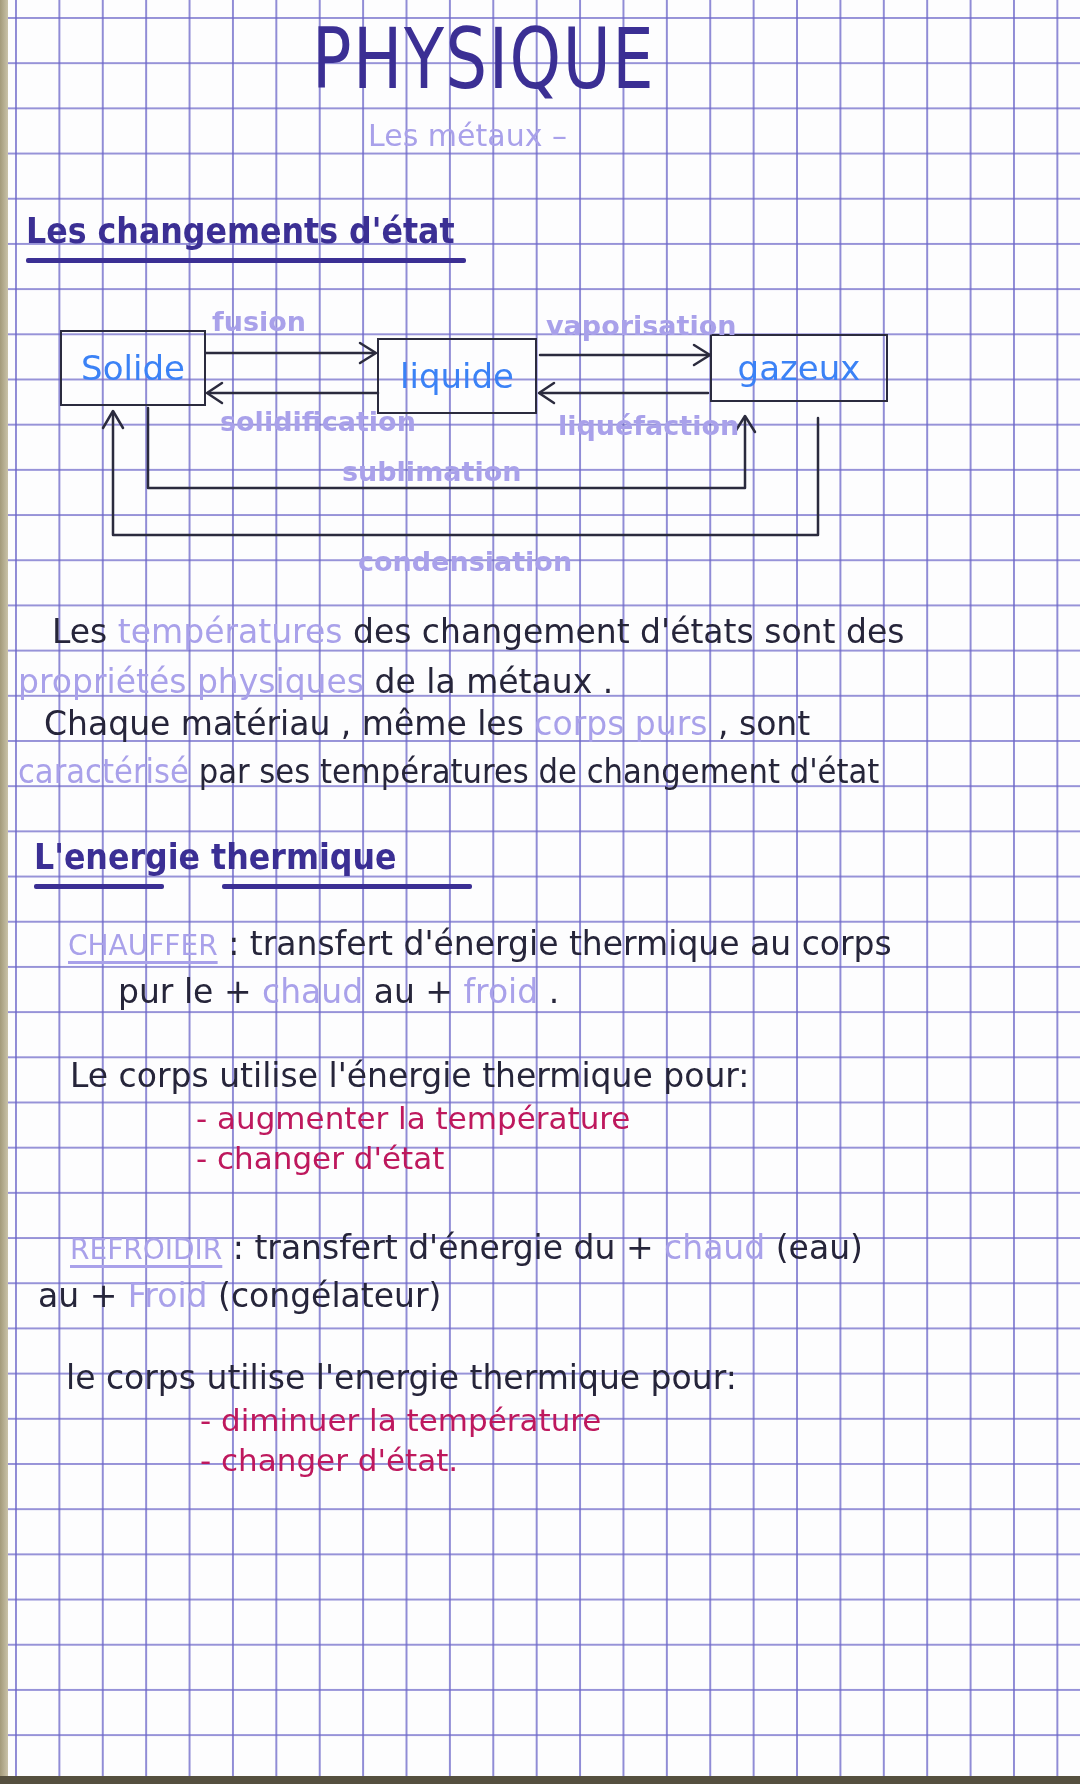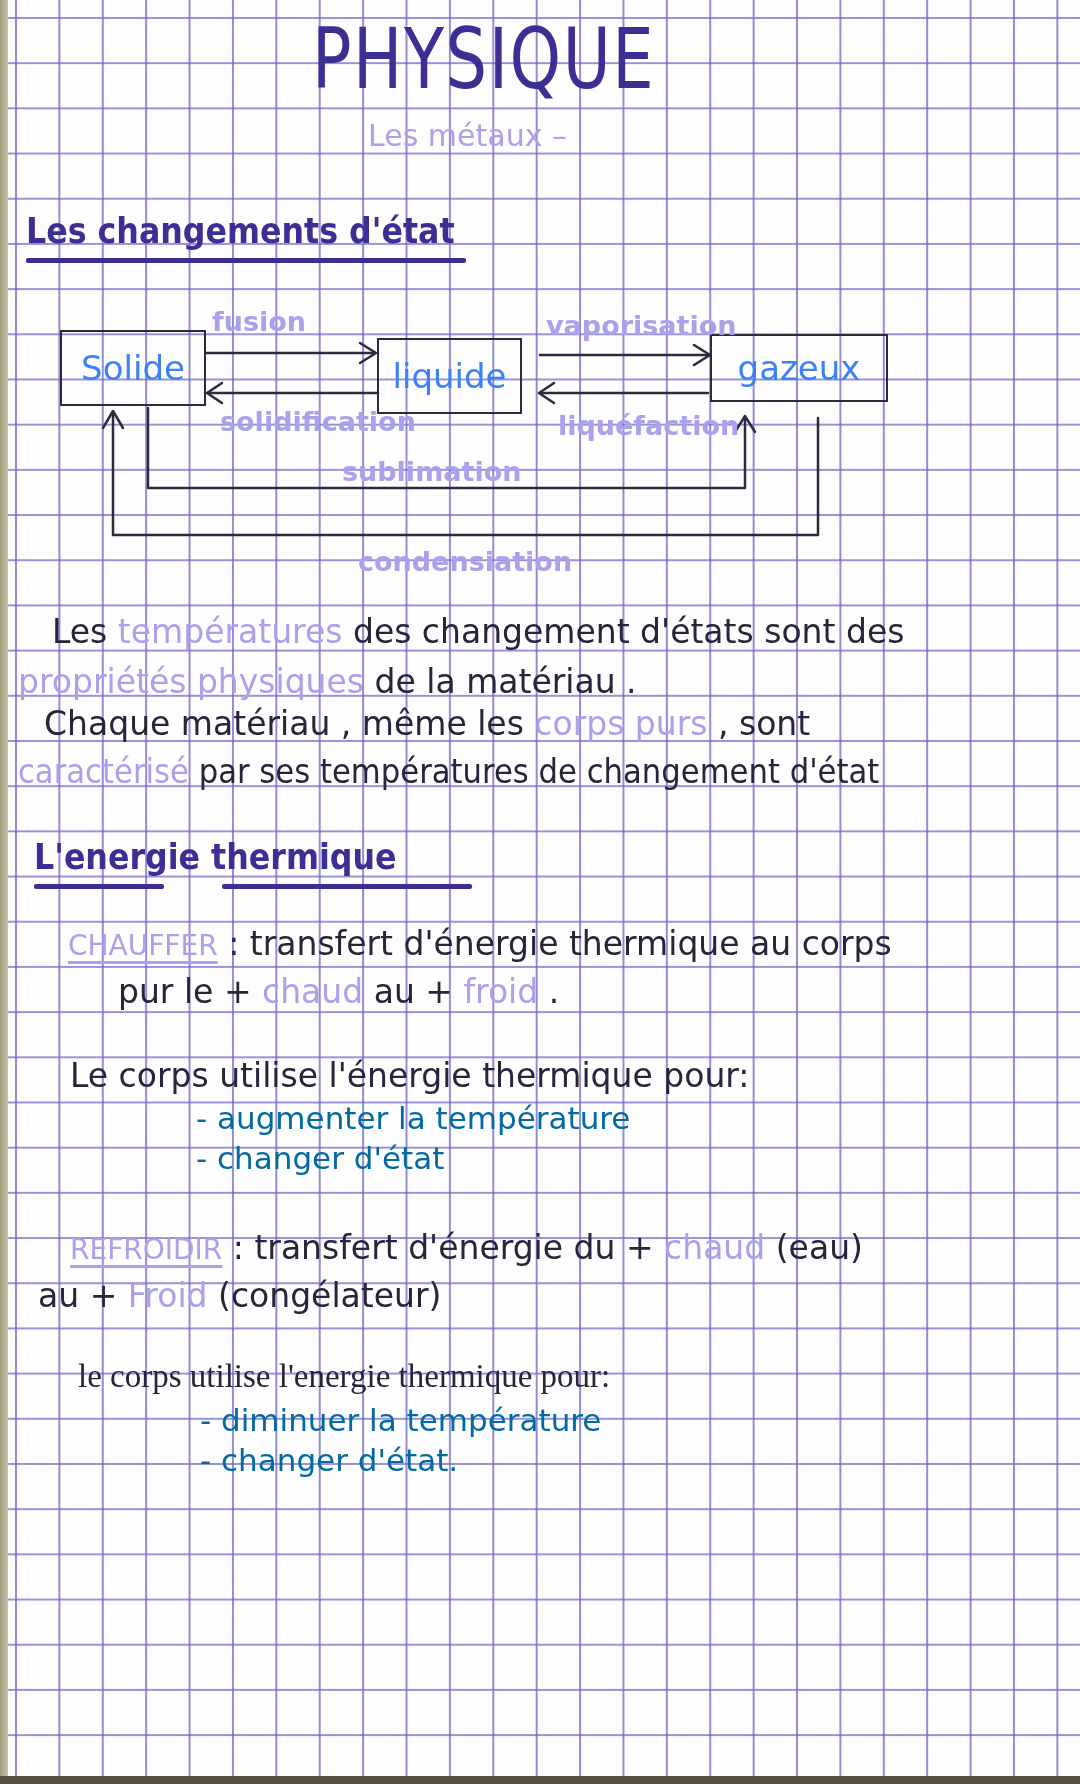--- a/index.html
+++ b/index.html
@@ -44,21 +44,21 @@
     .underline { position: absolute; height: 5px; background: #3b2f94; border-radius: 2px; }
 
     .state-box {
       position: absolute; border: 2.5px solid #2b2b3e; background: transparent;
       font-size: 34px; color: #3b82f6; display: flex; align-items: center; justify-content: center;
       box-sizing: border-box;
     }
     .label-hl { font-size: 27px; color: #a9a1ea; font-weight: bold; }
     .body-line { font-size: 33px; }
     .body-line .hl { color: #a9a1ea; }
-    .list-line { font-size: 31px; color: #0369a1; }
+    .list-line { font-size: 31px; color: #be185d; }
     .keyword { text-decoration: underline; text-decoration-thickness: 3px; text-underline-offset: 6px; }
   </style>
 </head>
 <body>
 
 <div class="binding"></div>
 <div class="paper"></div>
 <div class="bottom-edge"></div>
 
 <div class="abs ink-title page-title">PHYSIQUE</div>
@@ -87,21 +87,21 @@
       <polyline points="735,432 745,416 755,432"></polyline>
 
       <polyline points="818,418 818,535 113,535 113,412"></polyline>
       <polyline points="103,428 113,411 123,428"></polyline>
     </g>
   </svg>
 
   <div class="state-box" style="left:60px; top:330px; width:146px; height:76px;">
     <span>Solide</span>
   </div>
-  <div class="state-box" style="left:377px; top:338px; width:145px; height:76px;">
+  <div class="state-box" style="left:377px; top:338px; width:160px; height:76px;">
     <span>liquide</span>
   </div>
   <div class="state-box" style="left:710px; top:334px; width:178px; height:68px;">
     <span>gazeux</span>
   </div>
 
   <div class="abs label-hl" style="left:212px; top:306px;">fusion</div>
   <div class="abs label-hl" style="left:184px; top:406px;margin-left:36px;">solidification</div>
   <div class="abs label-hl" style="left:546px; top:310px;">vaporisation</div>
   <div class="abs label-hl" style="left:558px; top:410px;">liquéfaction</div>
@@ -109,21 +109,21 @@
   <div class="abs label-hl" style="left:358px; top:546px;">condensiation</div>
 </div>
 
 <div class="abs body-line ink-body" style="left:52px; top:612px;">
   <span>Les</span>
   <span class="hl">températures</span>
   <span>des changement d'états sont des</span>
 </div>
 <div class="abs body-line ink-body" style="left:18px; top:662px;">
   <span class="hl">propriétés physiques</span>
-  <span>de la matériau .</span>
+  <span>de la métaux .</span>
 </div>
 <div class="abs body-line ink-body" style="left:44px; top:704px;">
   <span>Chaque matériau , même les</span>
   <span class="hl">corps purs</span>
   <span>, sont</span>
 </div>
 <div class="abs body-line ink-body" style="left:18px; top:752px; transform:scaleX(0.93); transform-origin:left top;">
   <span class="hl">caractérisé</span>
   <span>par ses températures de changement d'état</span>
 </div>
@@ -153,15 +153,15 @@
   <span>: transfert d'énergie du +</span>
   <span class="hl">chaud</span>
   <span>(eau)</span>
 </div>
 <div class="abs body-line ink-body" style="left:38px; top:1276px;">
   <span>au +</span>
   <span class="hl">Froid</span>
   <span>(congélateur)</span>
 </div>
 
-<div class="abs body-line ink-body" style="left:78px; top:1358px;font-family:Liberation Serif, serif;">le corps utilise l'energie thermique pour:</div>
+<div class="abs body-line ink-body" style="left:66px; top:1358px;">le corps utilise l'energie thermique pour:</div>
 <div class="abs list-line" style="left:200px; top:1402px;">- diminuer la température</div>
 <div class="abs list-line" style="left:200px; top:1442px;">- changer d'état.</div>
 
 </body></html>

